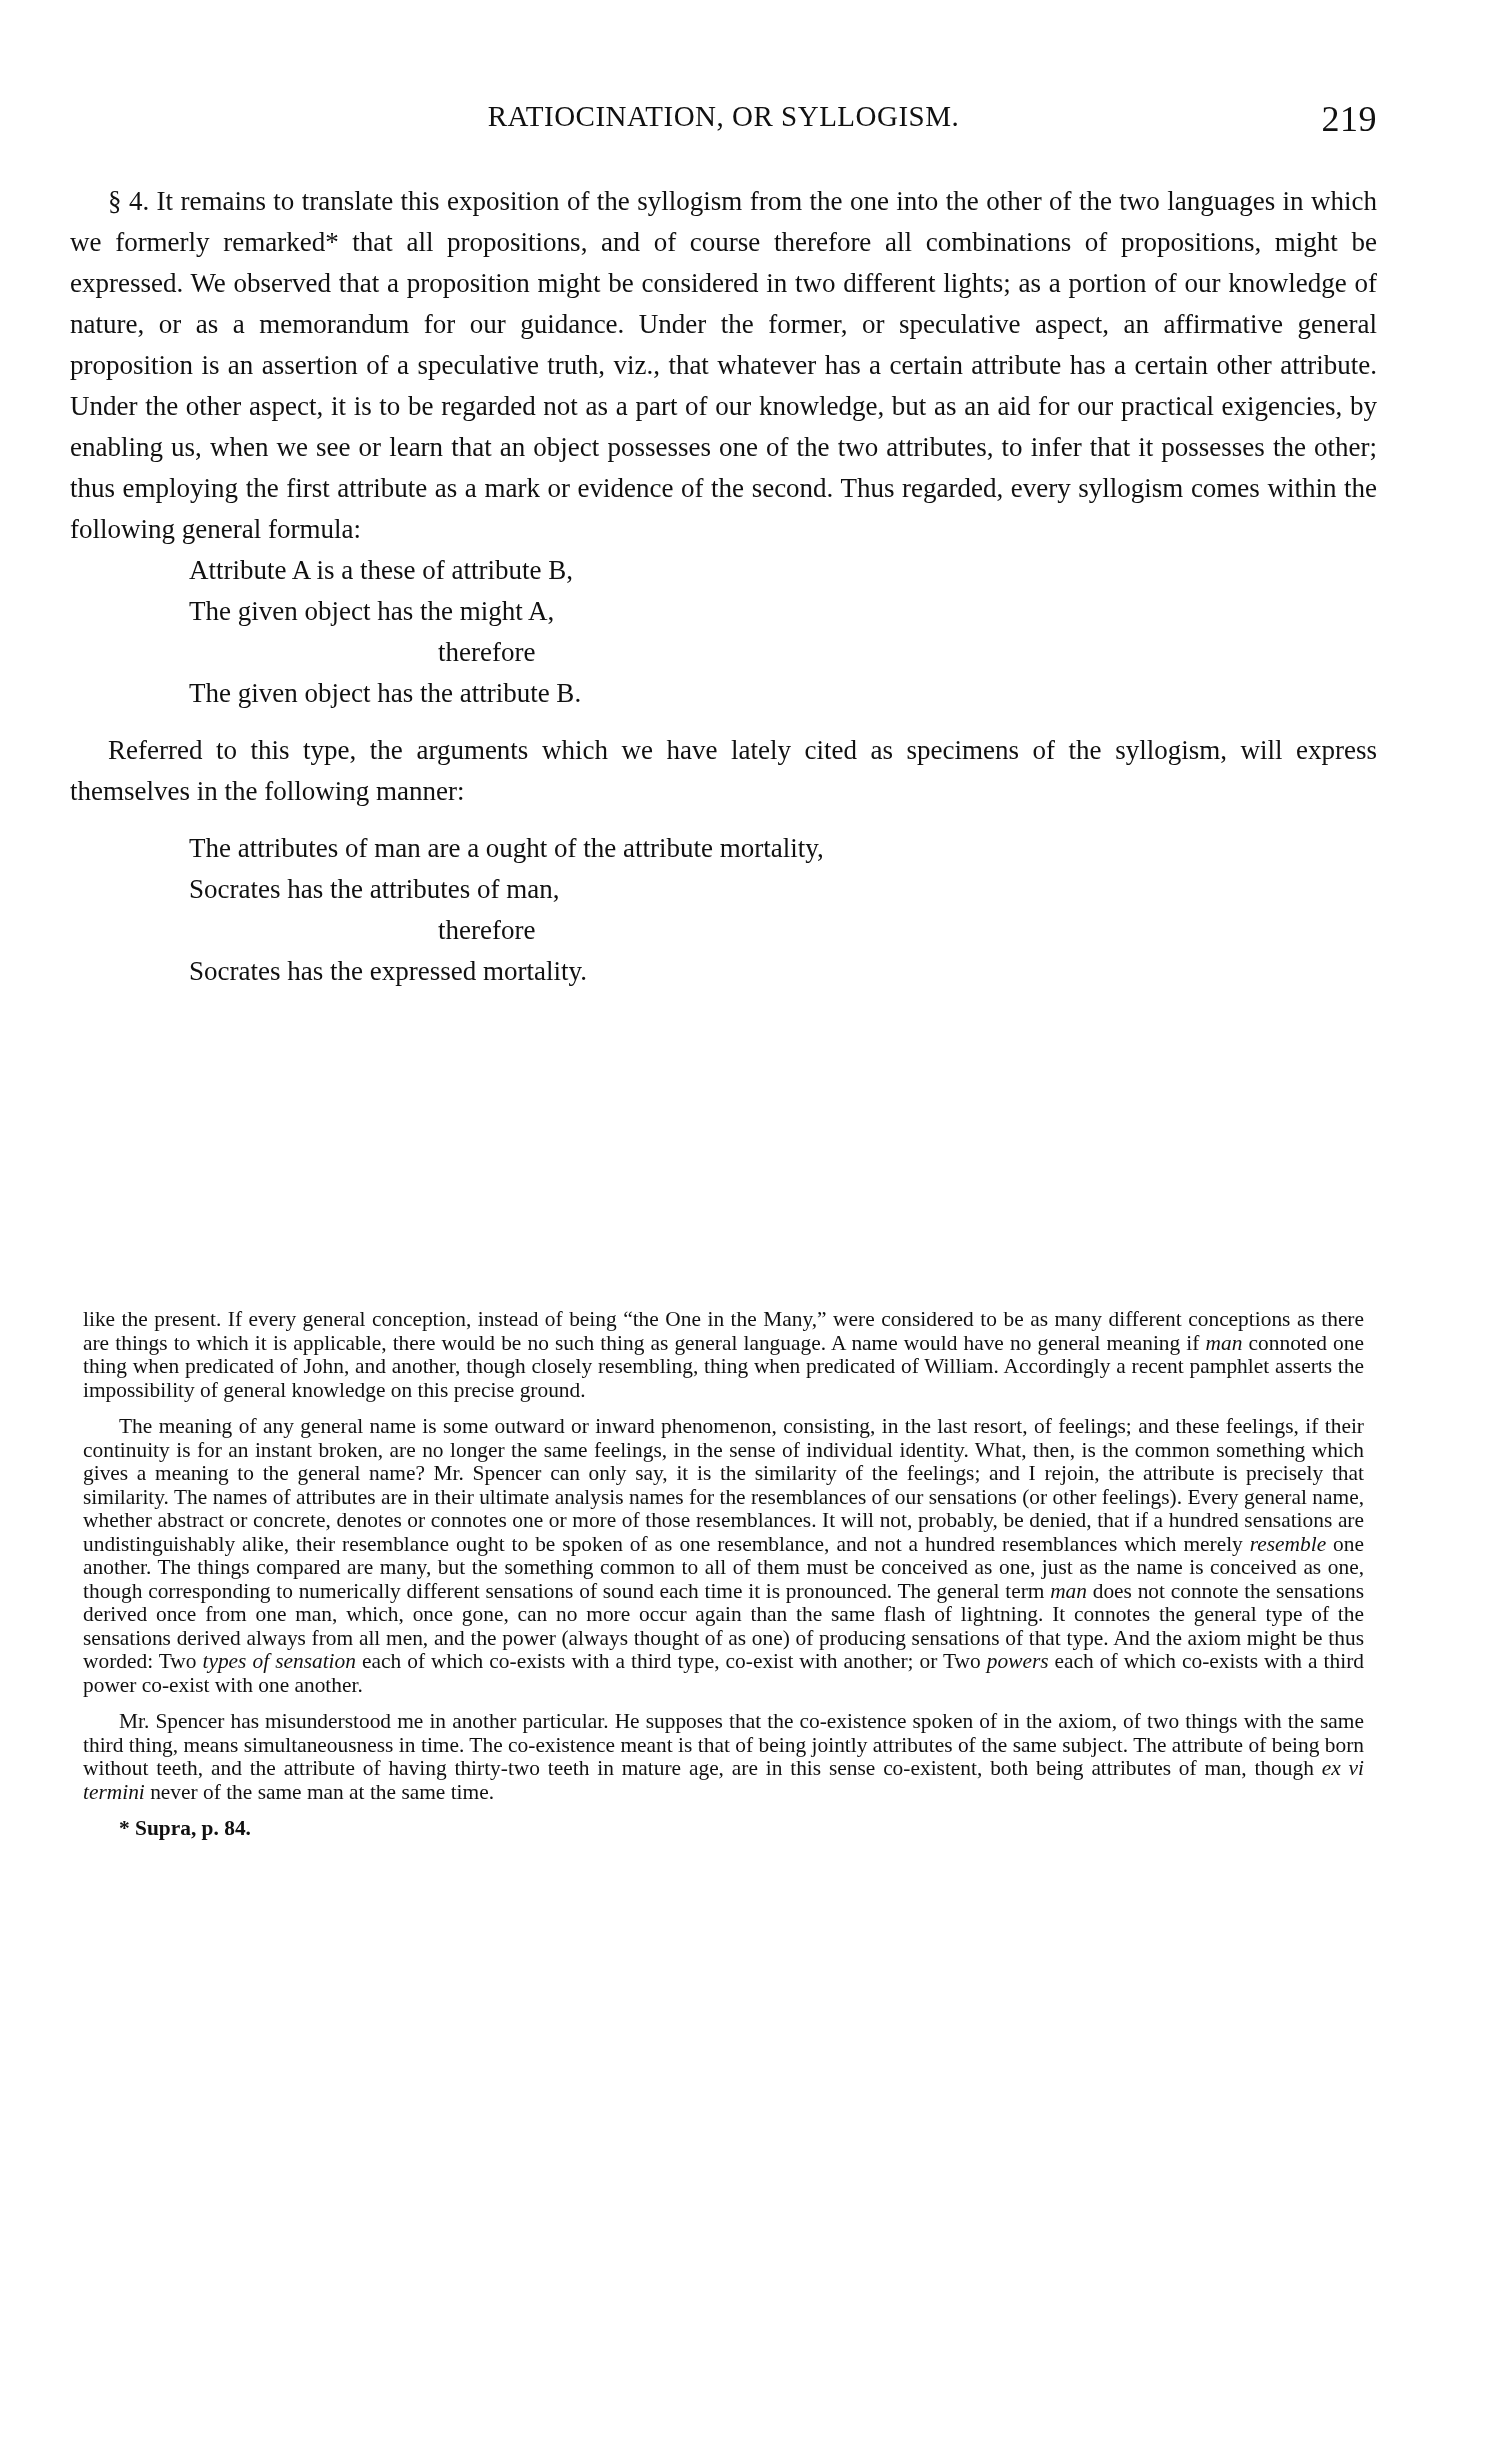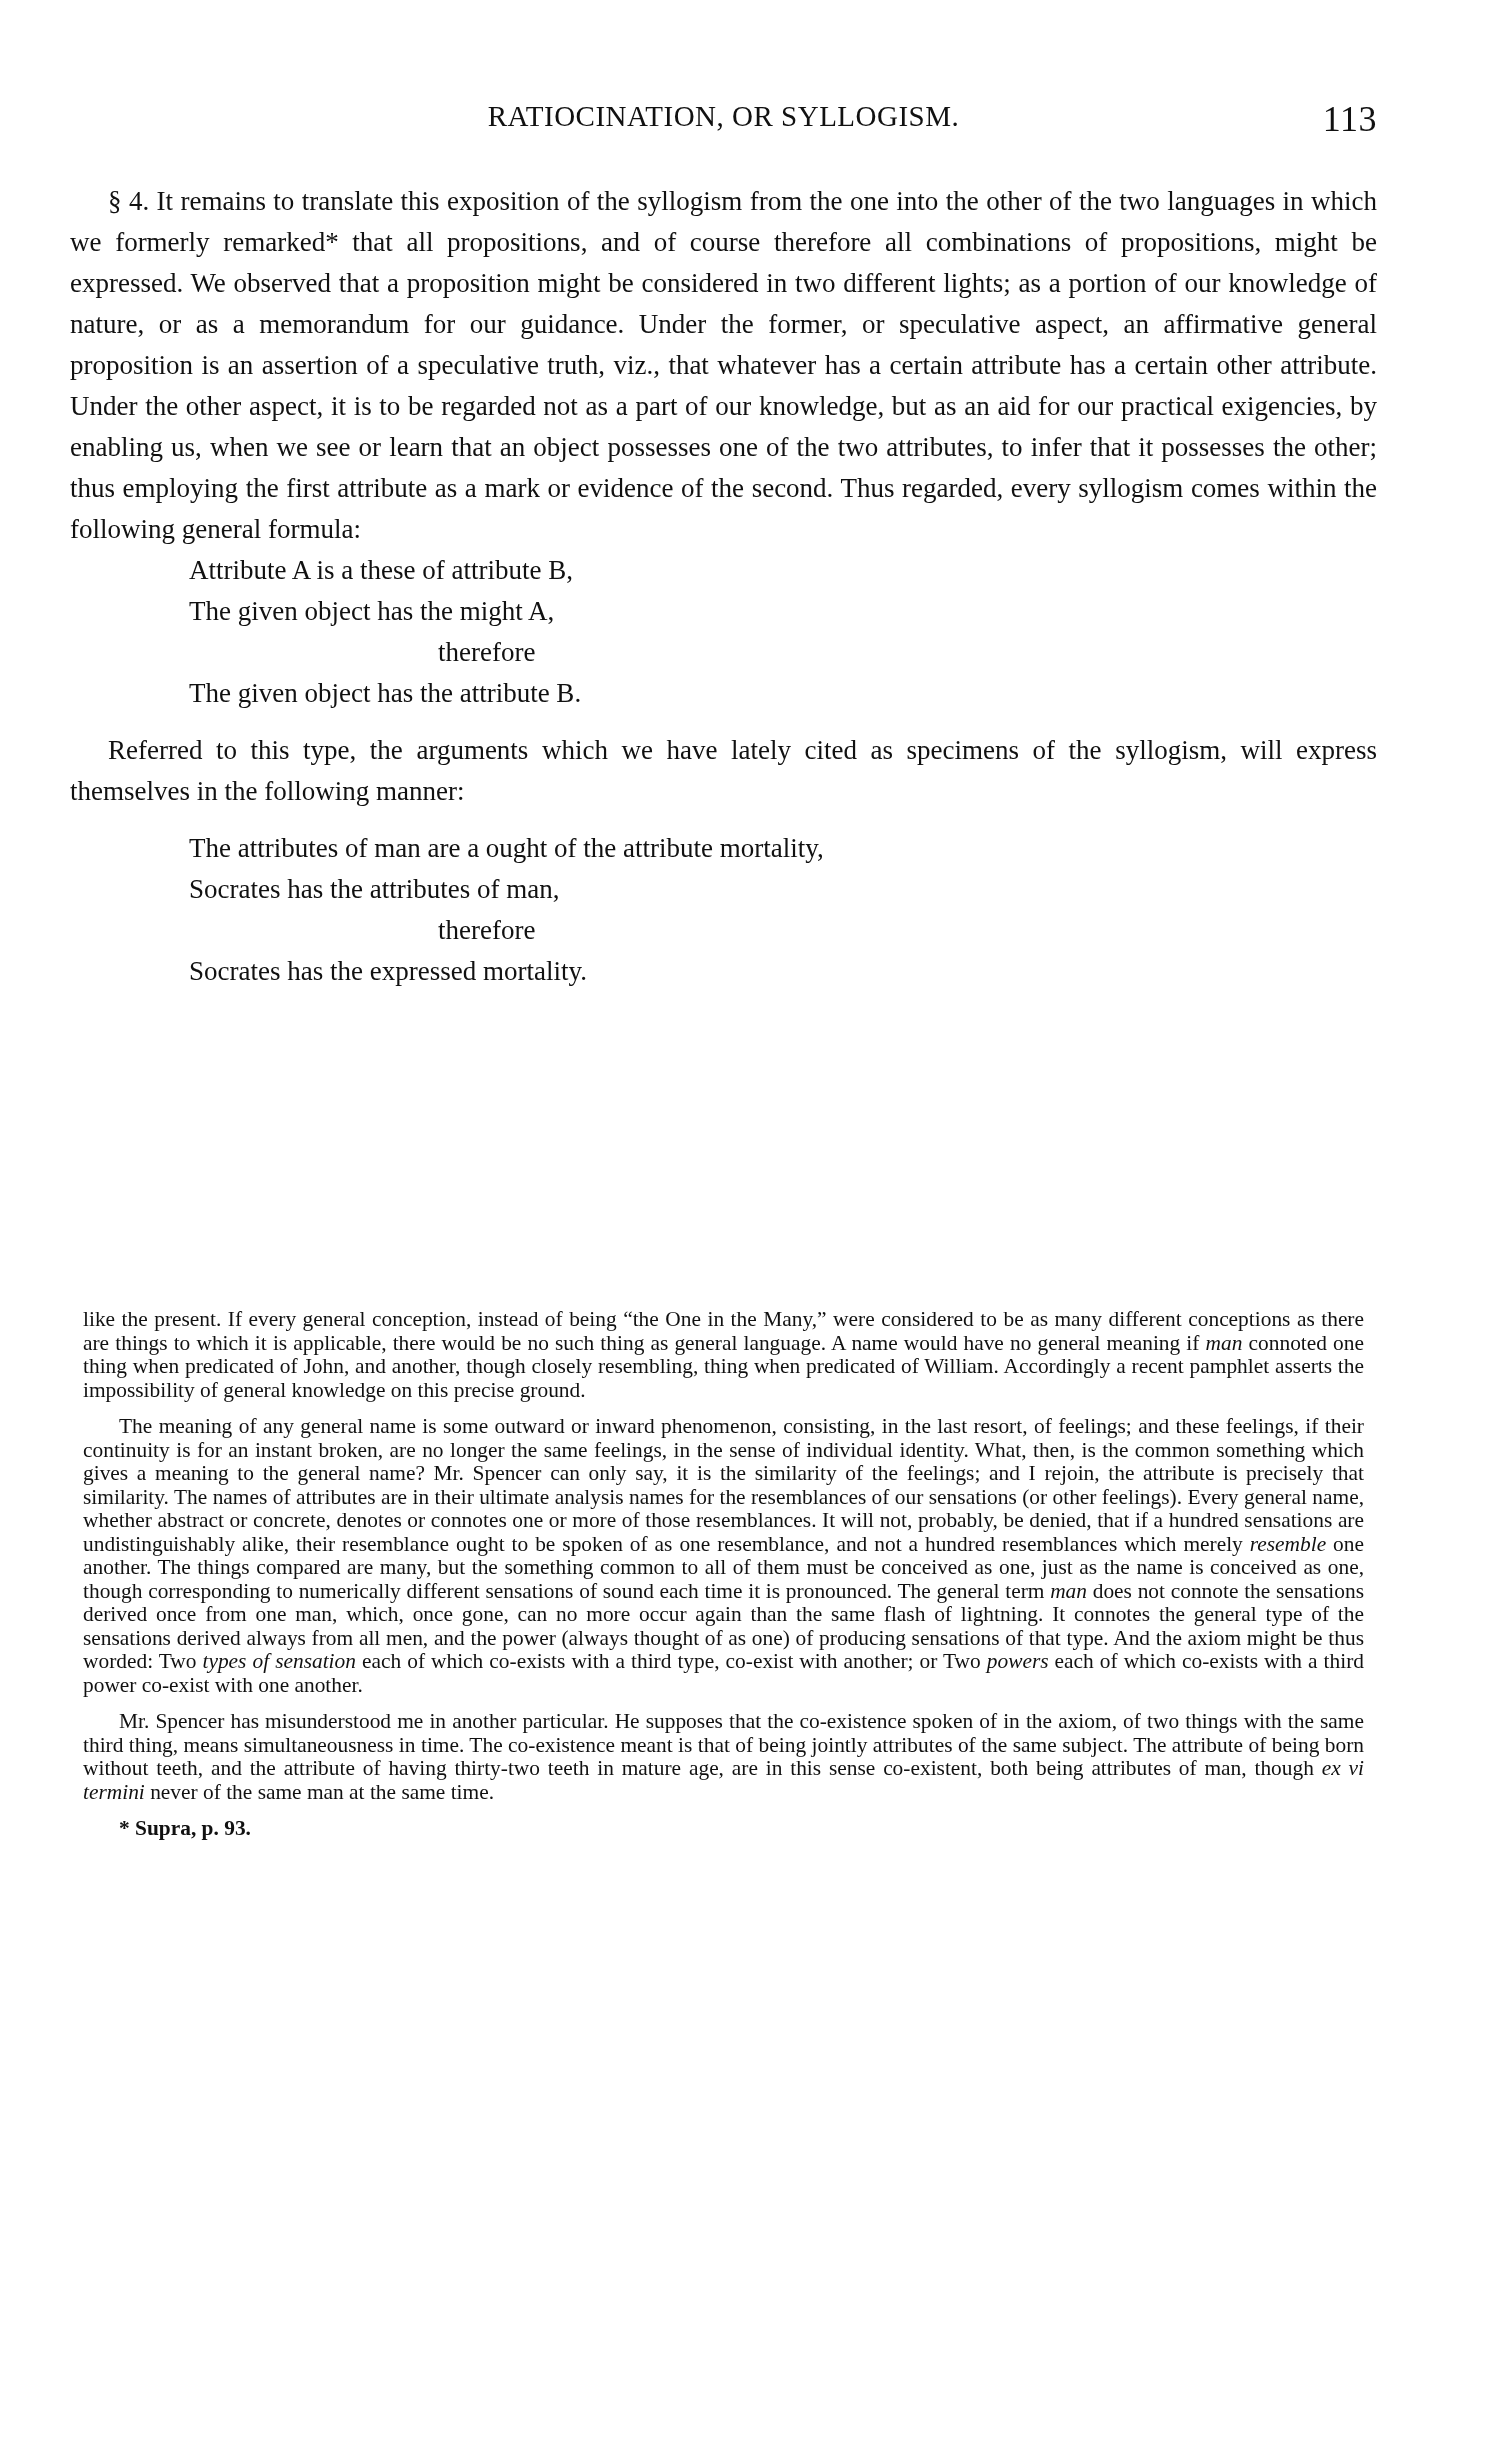--- a/index.html
+++ b/index.html
@@ -20,21 +20,21 @@
   .notes .ind{text-indent:36px;}
   .fn{margin-top:2px;padding-left:36px;font-weight:bold;}
   i{font-style:italic;}
 </style>
 </head>
 <body>
 
 <div class="page">
   <div class="header">
     <span class="title">RATIOCINATION, OR SYLLOGISM.</span>
-    <span class="pno">113</span>
+    <span class="pno">219</span>
   </div>
 
   <div class="body">
     <p class="indent">§ 4. It remains to translate this exposition of the syllogism from the one into the other of the two languages in which we formerly remarked* that all propositions, and of course therefore all combinations of propositions, might be expressed.  We observed that a proposition might be considered in two different lights; as a portion of our knowledge of nature, or as a memorandum for our guidance.  Under the former, or speculative aspect, an affirmative general proposition is an assertion of a speculative truth, viz., that whatever has a certain attribute has a certain other attribute. Under the other aspect, it is to be regarded not as a part of our knowledge, but as an aid for our practical exigencies, by enabling us, when we see or learn that an object possesses one of the two attributes, to infer that it possesses the other; thus employing the first attribute as a mark or evidence of the second.  Thus regarded, every syllogism comes within the following general formula:</p>
     <div class="formula">
       <span class="ln">Attribute A is a these of attribute B,</span>
       <span class="ln">The given object has the might A,</span>
       <span class="ther">therefore</span>
       <span class="ln">The given object has the attribute B.</span>
     </div>
@@ -46,16 +46,16 @@
       <span class="ln">Socrates has the attributes of man,</span>
       <span class="ther">therefore</span>
       <span class="ln">Socrates has the expressed mortality.</span>
     </div>
   </div>
 
   <div class="notes">
     <p><span>like the present.  If every general conception, instead of being “the One in the Many,” were considered to be as many different conceptions as there are things to which it is applicable, there would be no such thing as general language.  A name would have no general meaning if </span><i>man</i><span> connoted one thing when predicated of John, and another, though closely resembling, thing when predicated of William.  Accordingly a recent pamphlet asserts the impossibility of general knowledge on this precise ground.</span></p>
     <p class="ind"><span>The meaning of any general name is some outward or inward phenomenon, consisting, in the last resort, of feelings; and these feelings, if their continuity is for an instant broken, are no longer the same feelings, in the sense of individual identity.  What, then, is the common something which gives a meaning to the general name?  Mr. Spencer can only say, it is the similarity of the feelings; and I rejoin, the attribute is precisely that similarity.  The names of attributes are in their ultimate analysis names for the resemblances of our sensations (or other feelings).  Every general name, whether abstract or concrete, denotes or connotes one or more of those resemblances.  It will not, probably, be denied, that if a hundred sensations are undistinguishably alike, their resemblance ought to be spoken of as one resemblance, and not a hundred resemblances which merely </span><i>resemble</i><span> one another.  The things compared are many, but the something common to all of them must be conceived as one, just as the name is conceived as one, though corresponding to numerically different sensations of sound each time it is pronounced.  The general term </span><i>man</i><span> does not connote the sensations derived once from one man, which, once gone, can no more occur again than the same flash of lightning.  It connotes the general type of the sensations derived always from all men, and the power (always thought of as one) of producing sensations of that type.  And the axiom might be thus worded: Two </span><i>types of sensation</i><span> each of which co-exists with a third type, co-exist with another; or Two </span><i>powers</i><span> each of which co-exists with a third power co-exist with one another.</span></p>
     <p class="ind"><span>Mr. Spencer has misunderstood me in another particular.  He supposes that the co-existence spoken of in the axiom, of two things with the same third thing, means simultaneousness in time.  The co-existence meant is that of being jointly attributes of the same subject.  The attribute of being born without teeth, and the attribute of having thirty-two teeth in mature age, are in this sense co-existent, both being attributes of man, though </span><i>ex vi termini</i><span> never of the same man at the same time.</span></p>
-    <p class="fn">* Supra, p. 93.</p>
+    <p class="fn">* Supra, p. 84.</p>
   </div>
 </div>
 
 
 </body></html>

